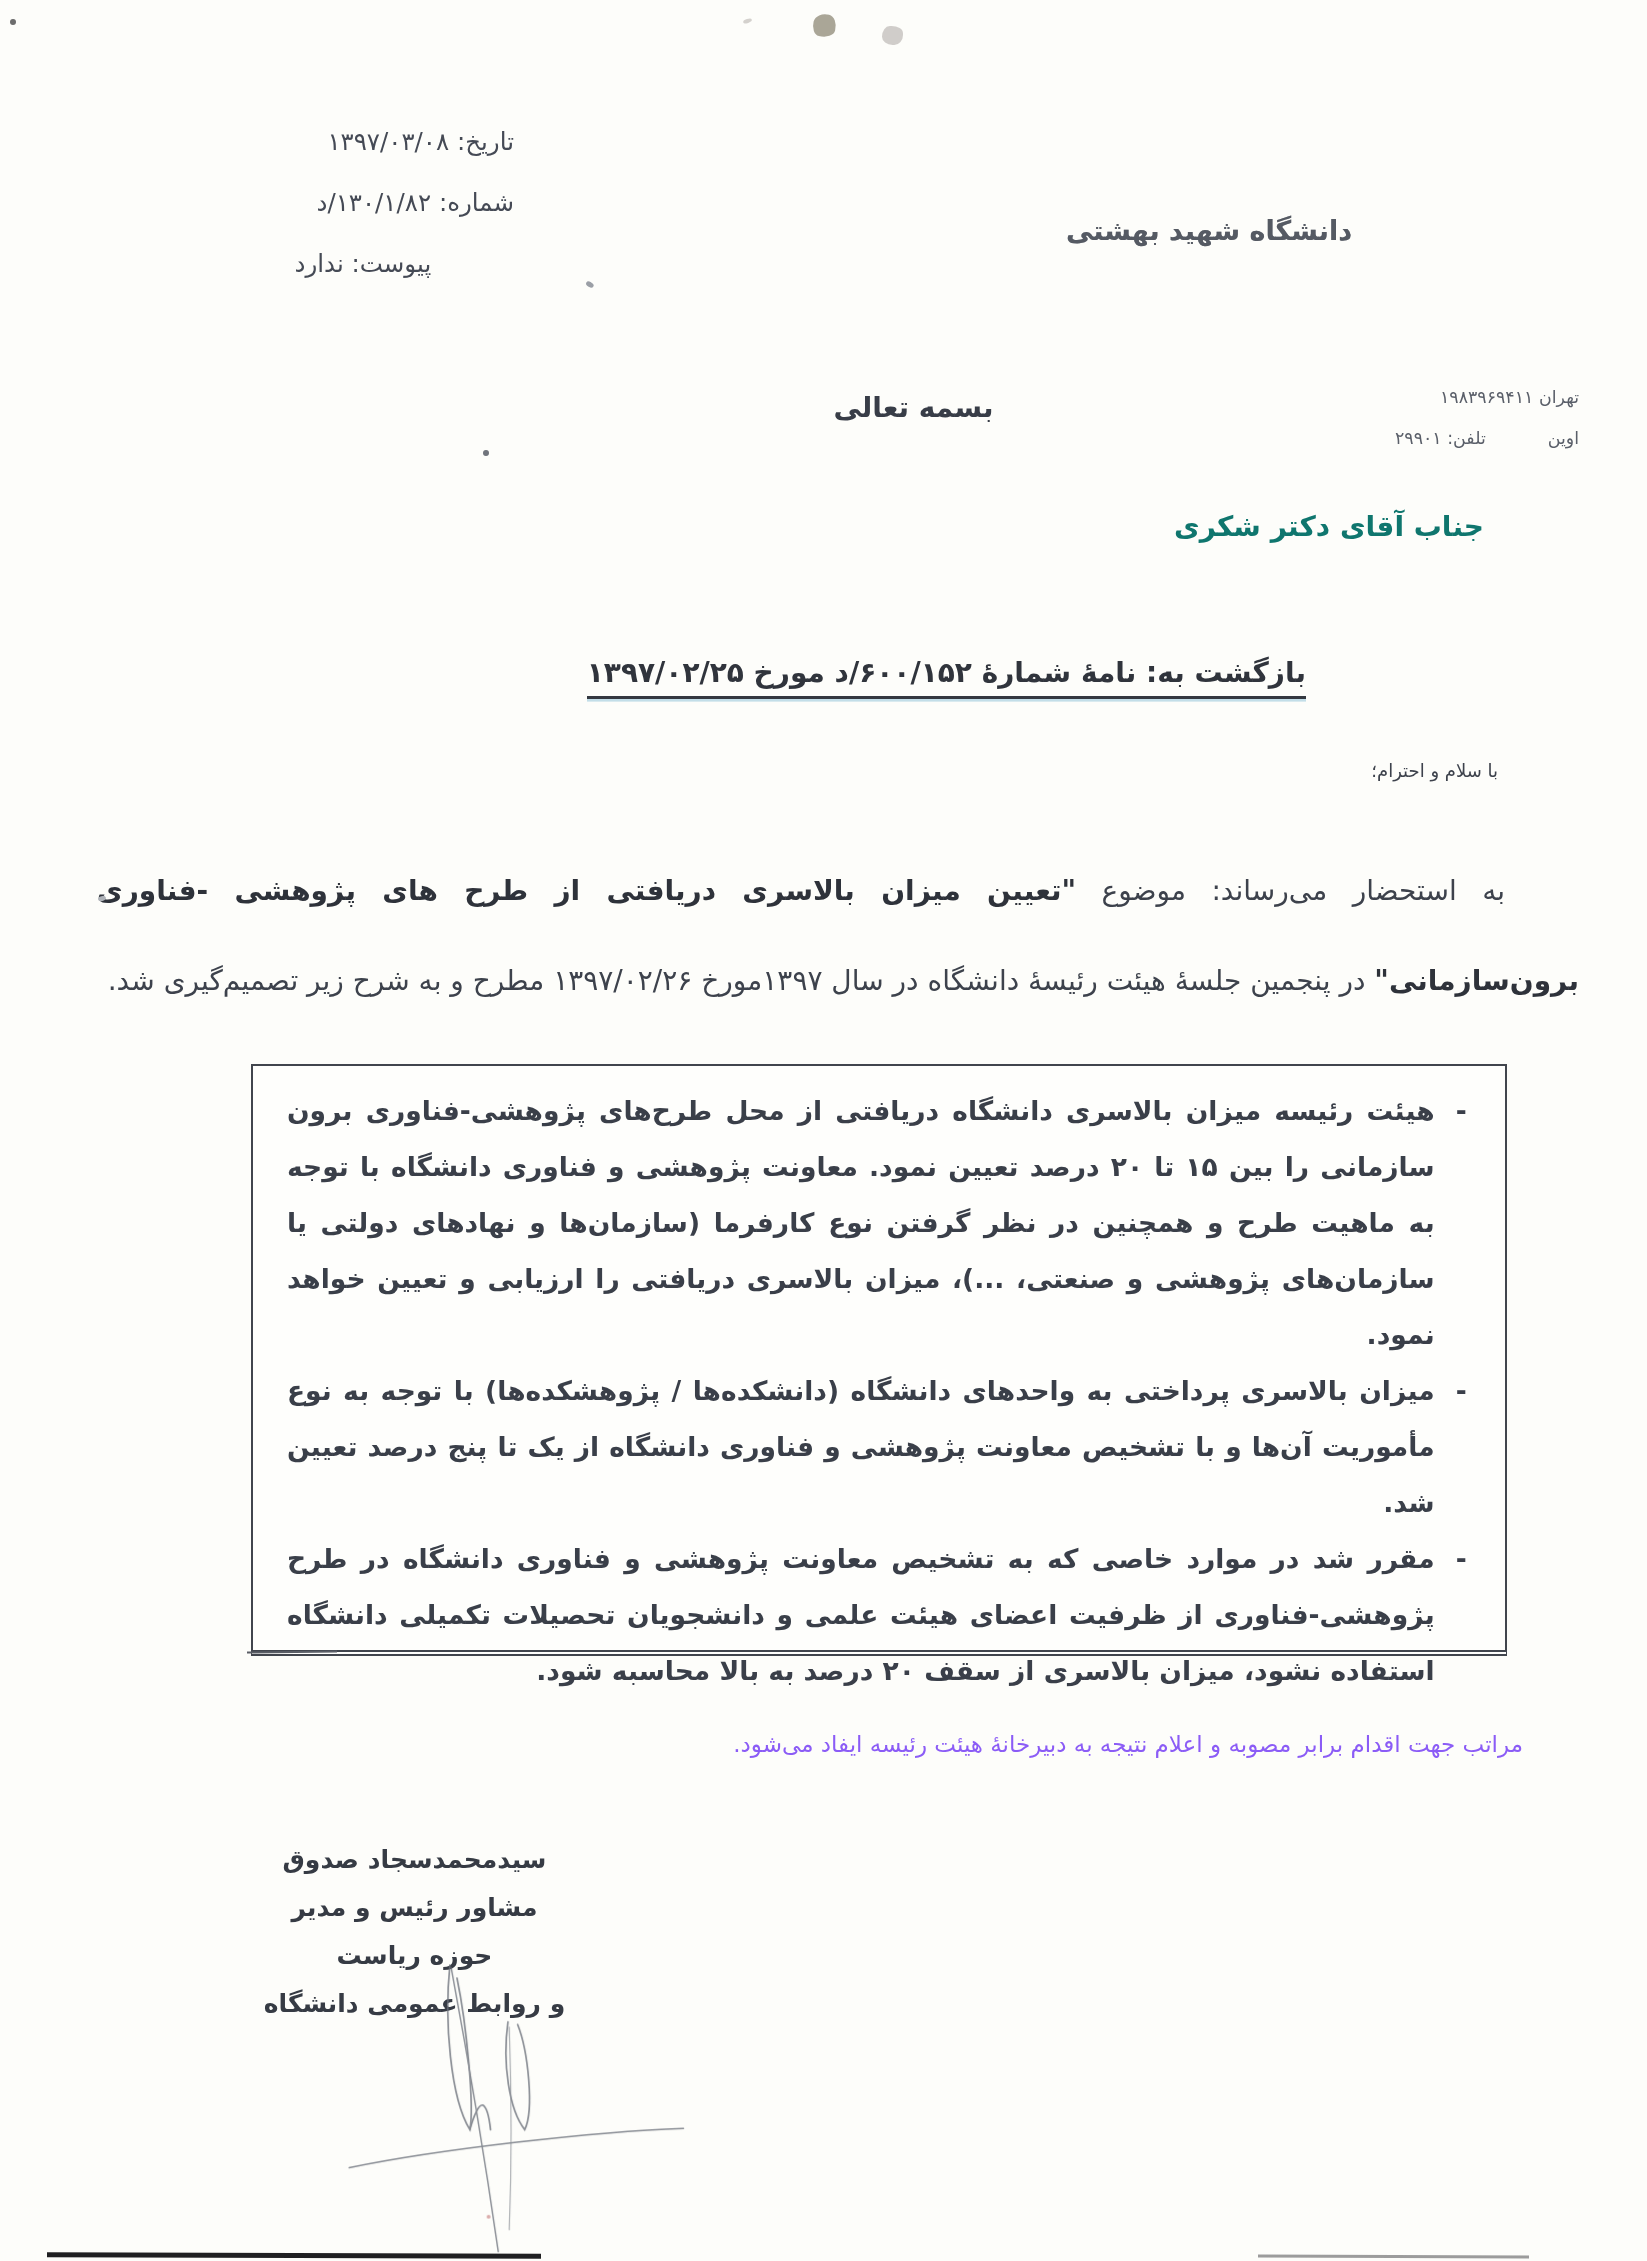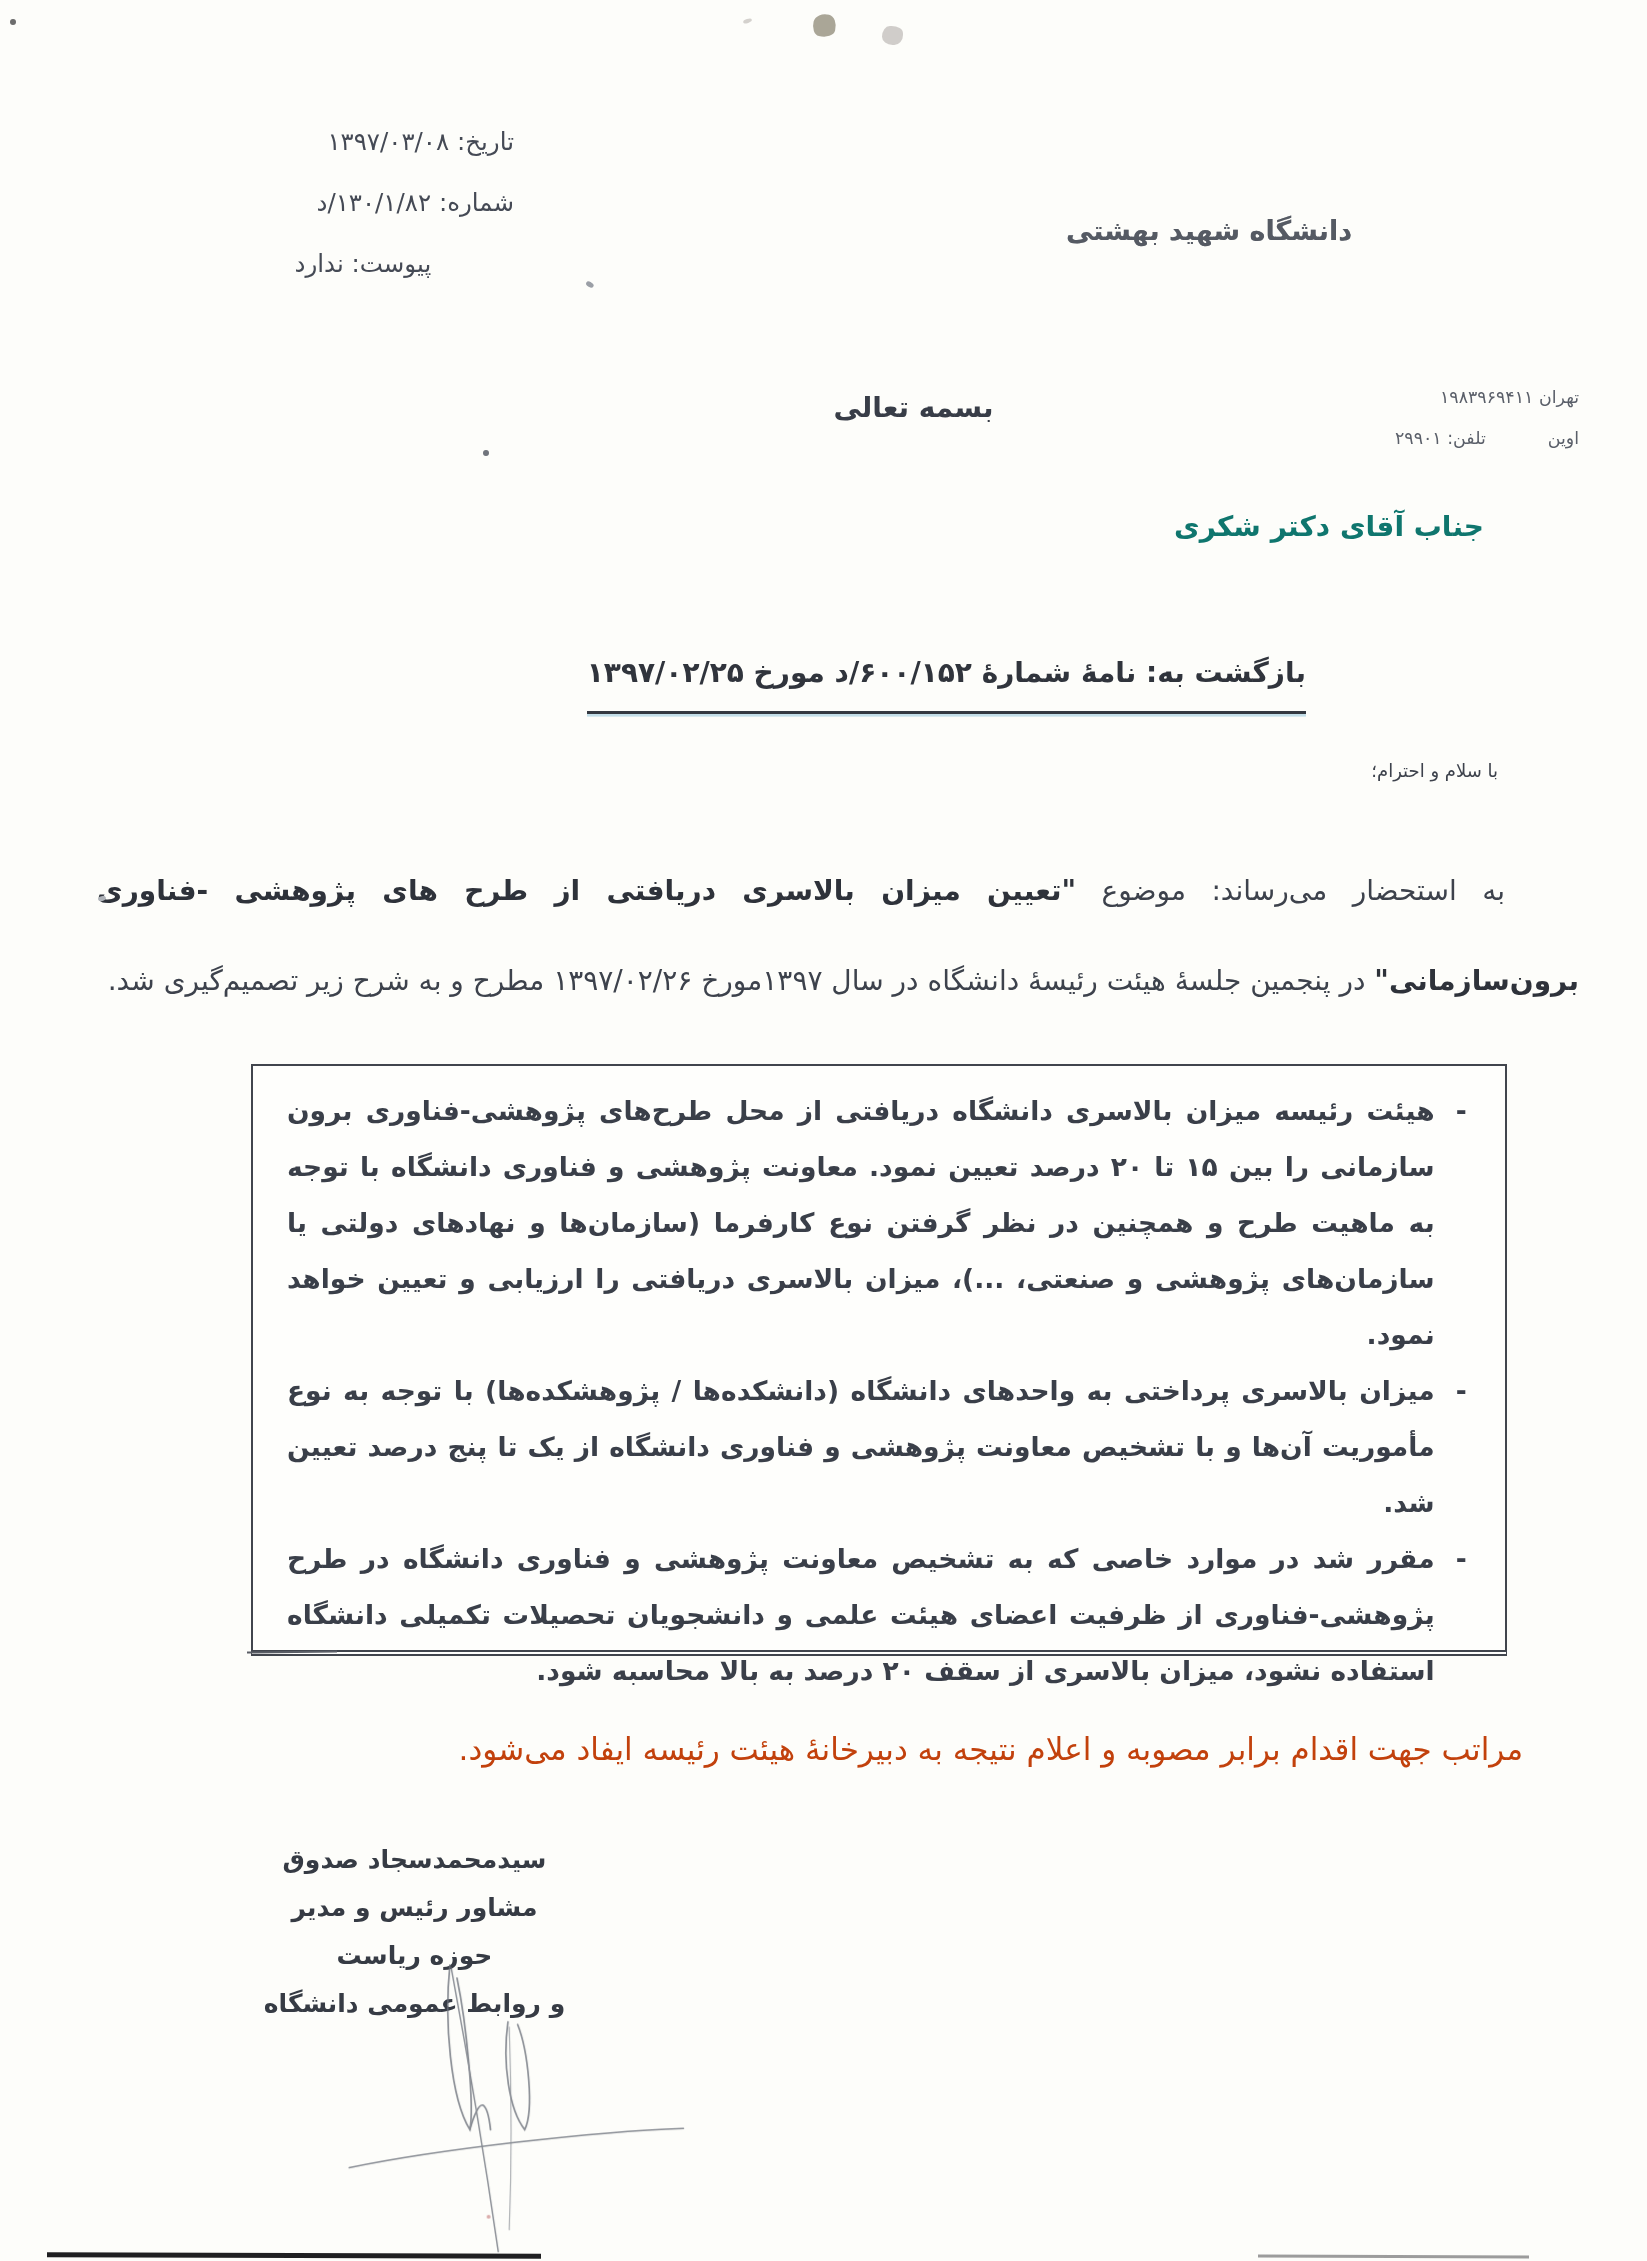--- a/index.html
+++ b/index.html
@@ -44,21 +44,21 @@
     position:absolute;top:493px;right:163px;
     font-size:28px;font-weight:700;line-height:67px;
     text-align:right;color:#0f766e;white-space:nowrap;
   }
   
   .subject{
     position:absolute;top:656px;right:341px;
     font-size:28px;font-weight:700;color:#30343c;white-space:nowrap;
   }
   .subject .inner{
-    display:inline-block;padding-bottom:22px;
+    display:inline-block;padding-bottom:7px;
     border-bottom:3.2px solid #343840;
     box-shadow:0 2.6px 0 rgba(125,185,210,.45);
   }
   
   .greeting{
     position:absolute;top:760px;right:149px;
     font-size:18px;color:#3d424c;white-space:nowrap;
   }
   .bodytext{
     position:absolute;top:818px;right:68px;left:97px;
@@ -82,21 +82,21 @@
   }
   .decision{
     display:flex;gap:17px;align-items:flex-start;
     font-size:26.5px;font-weight:700;line-height:56px;color:#3a3f49;
   }
   .decision .marker{flex:0 0 auto;width:19.4px;text-align:center;}
   .decision p{margin:0;text-align:justify;flex:1 1 auto;}
   
   .closing{
     position:absolute;top:1731px;right:124px;
-    font-size:31px;color:#c2410c;white-space:nowrap;
+    font-size:23px;color:#8b5cf6;white-space:nowrap;
   }
   .signature{
     position:absolute;top:1836px;left:260px;width:309px;
     text-align:center;font-size:25px;font-weight:700;line-height:48px;
     color:#363b44;
   }
   .sig-svg{position:absolute;left:323px;top:1960px;}
   
   .speck{position:absolute;pointer-events:none;}
   .speck-a{top:14px;left:813px;width:23px;height:23px;background:#8e8875;opacity:.75;

